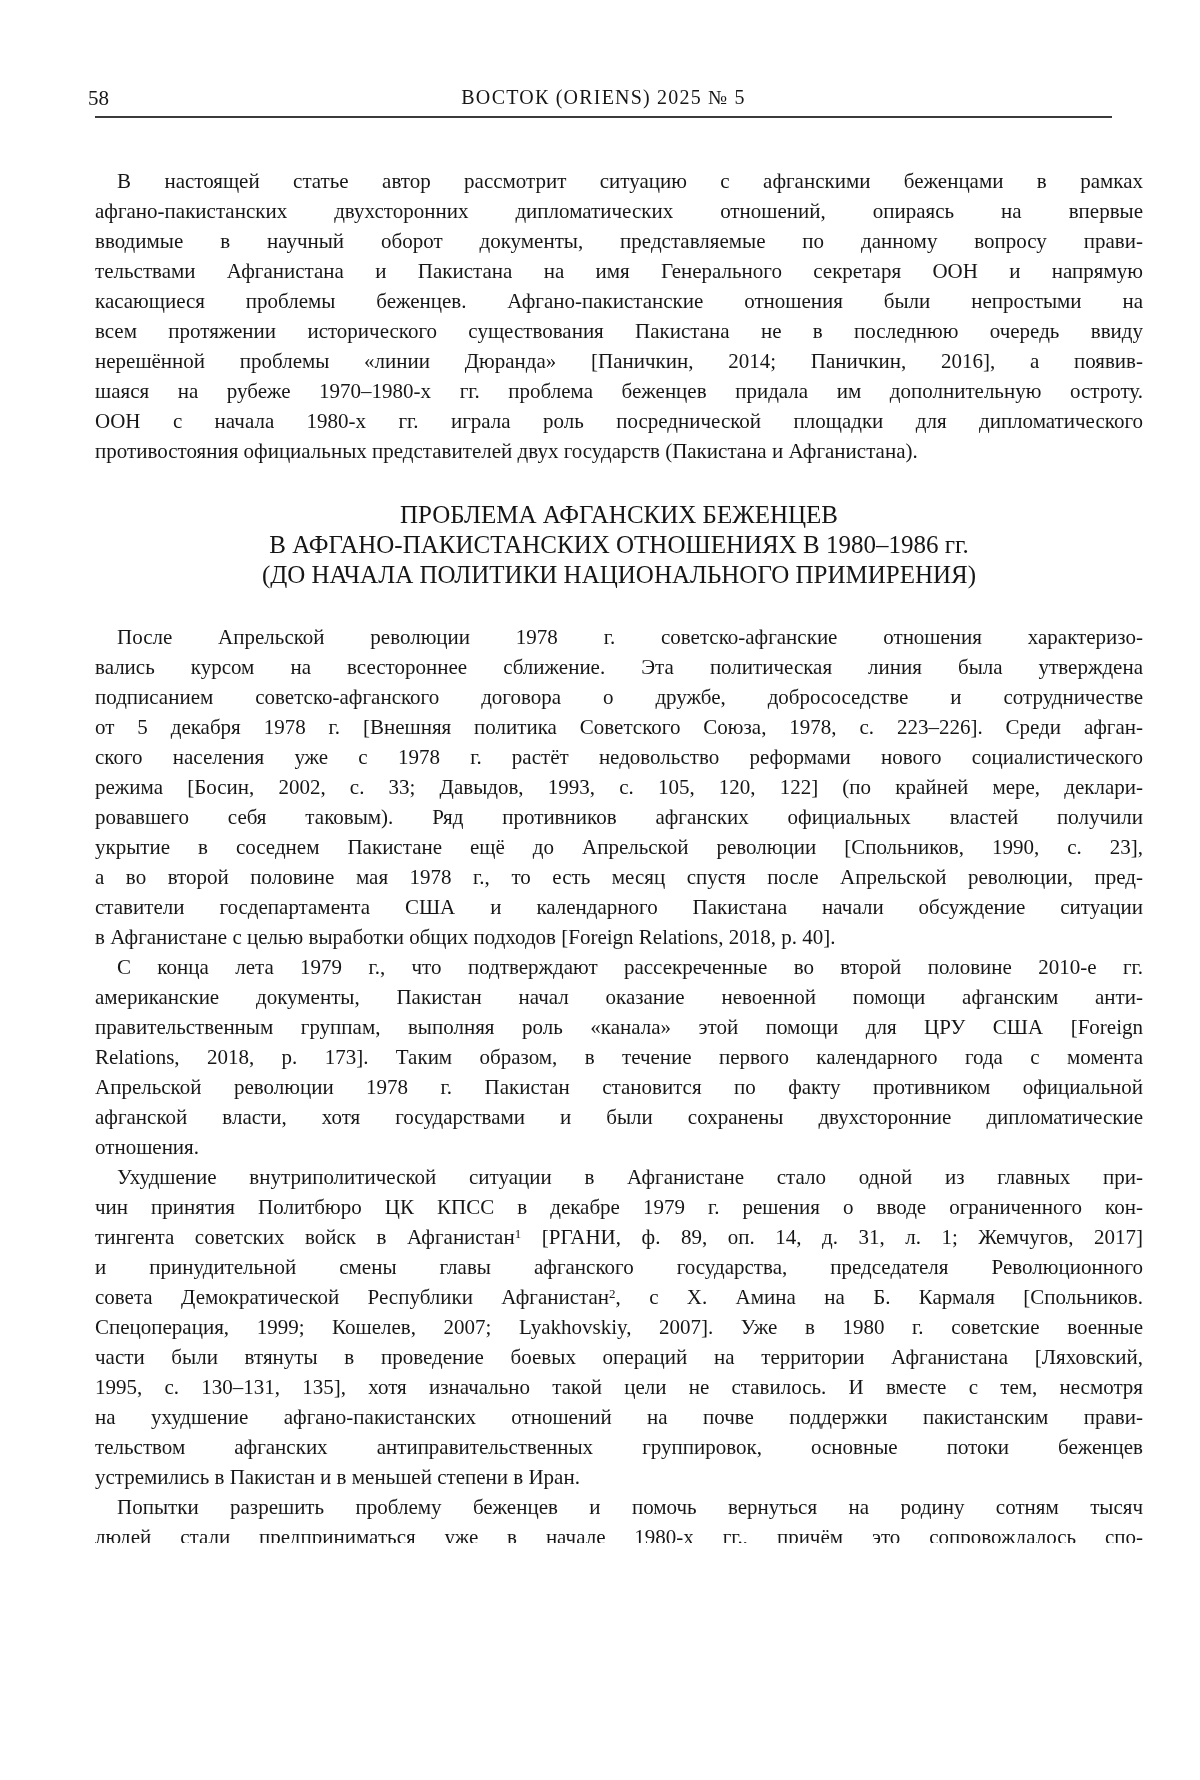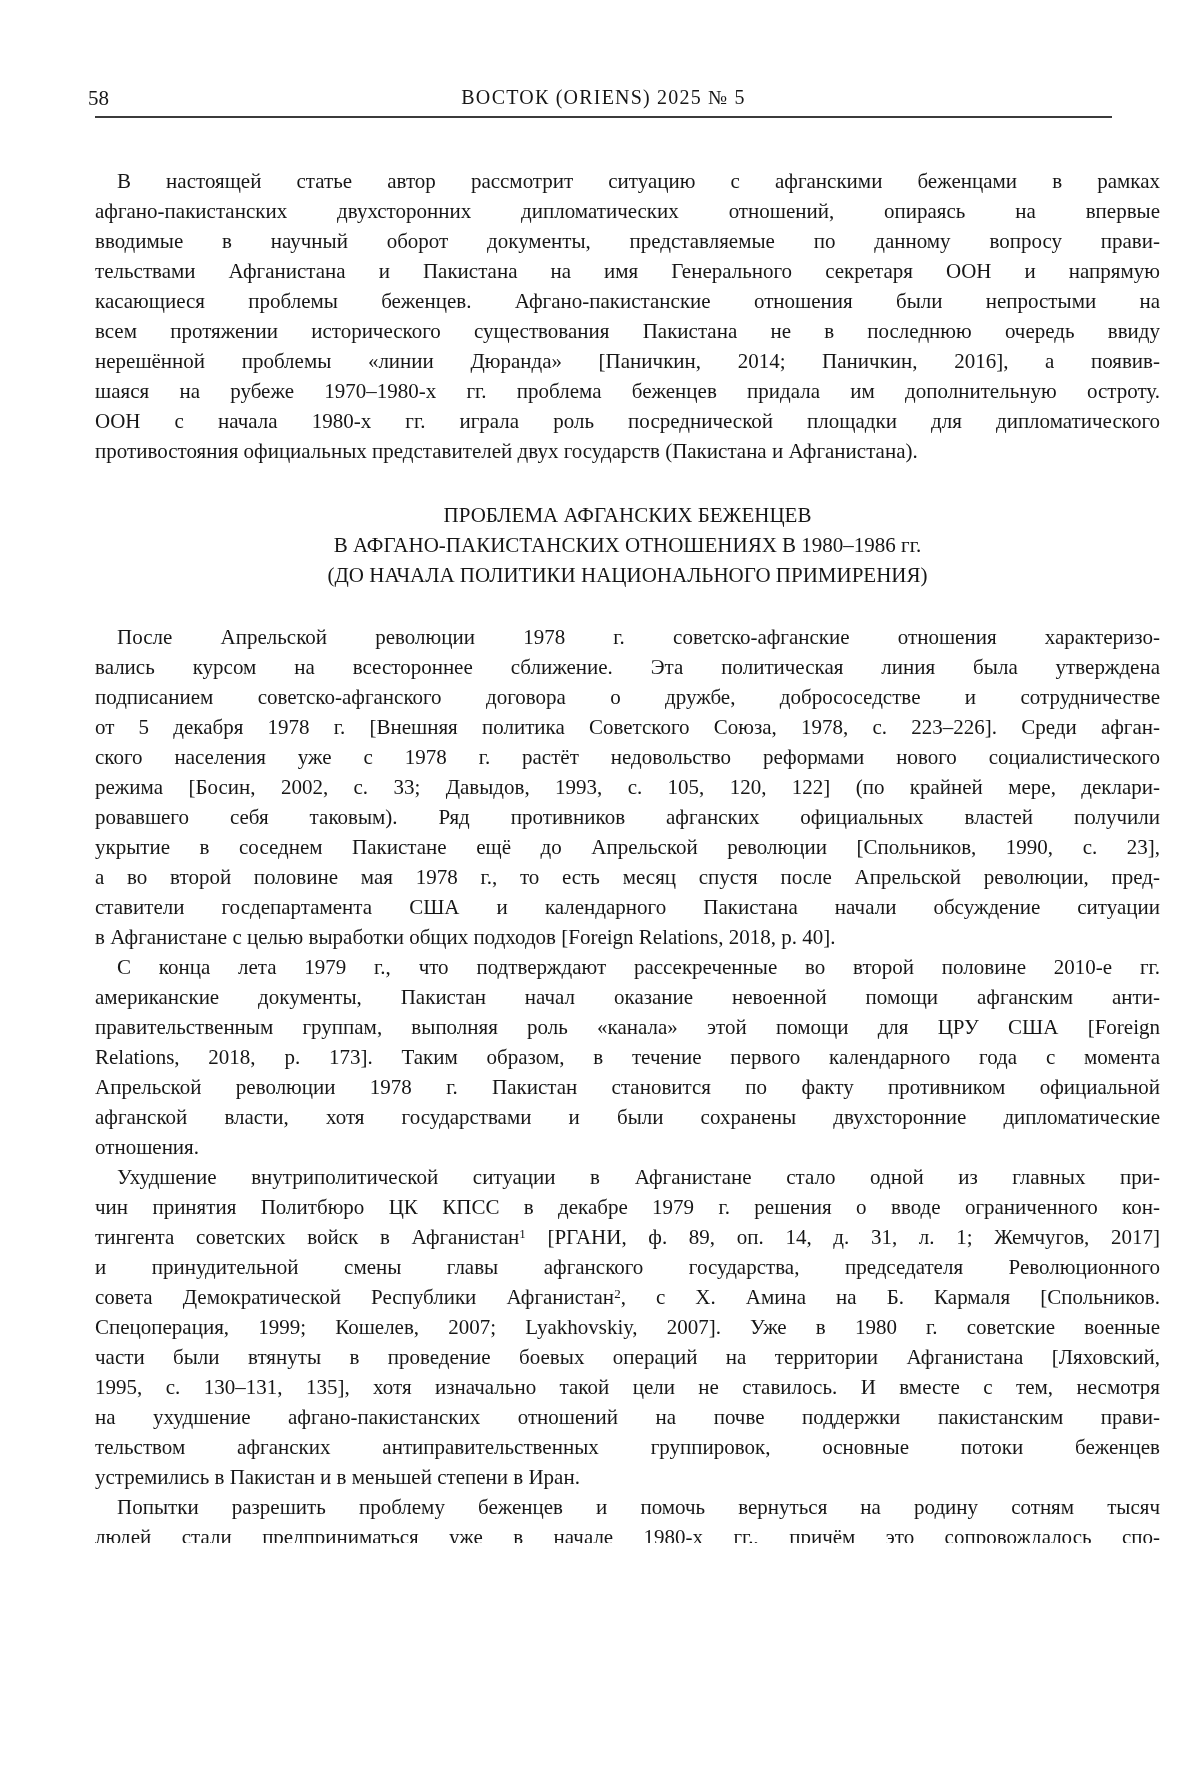--- a/index.html
+++ b/index.html
@@ -27,33 +27,33 @@
     bottom: -2px;
     font-size: 21px;
     letter-spacing: 0;
   }
   .head-rule {
     margin: 7px 88px 0 95px;
     border-top: 2.5px solid #3b3b3b;
     height: 0;
   }
   main {
-    margin: 48px 40px 0 95px;
+    margin: 48px 57px 0 95px;
     font-size: 21px;
     line-height: 30px;
   }
   .line { text-align: justify; text-align-last: justify; }
   .line.last { text-align-last: left; }
   .line.indent { text-indent: 22px; }
   .it { }
   sup { font-size: 13px; line-height: 0; vertical-align: 6px; }
   .section-heading {
     text-align: center;
     margin: 34px 0 32px 0;
-    font-size: 21px;
+    font-size: 25px;
     line-height: 30px;
   }
   .footnotes {
     margin: 62px 88px 0 95px;
     font-size: 18.5px;
     line-height: 30px;
   }
   .fn-rule {
     width: 192px;
     border-top: 2.5px solid #3b3b3b;

